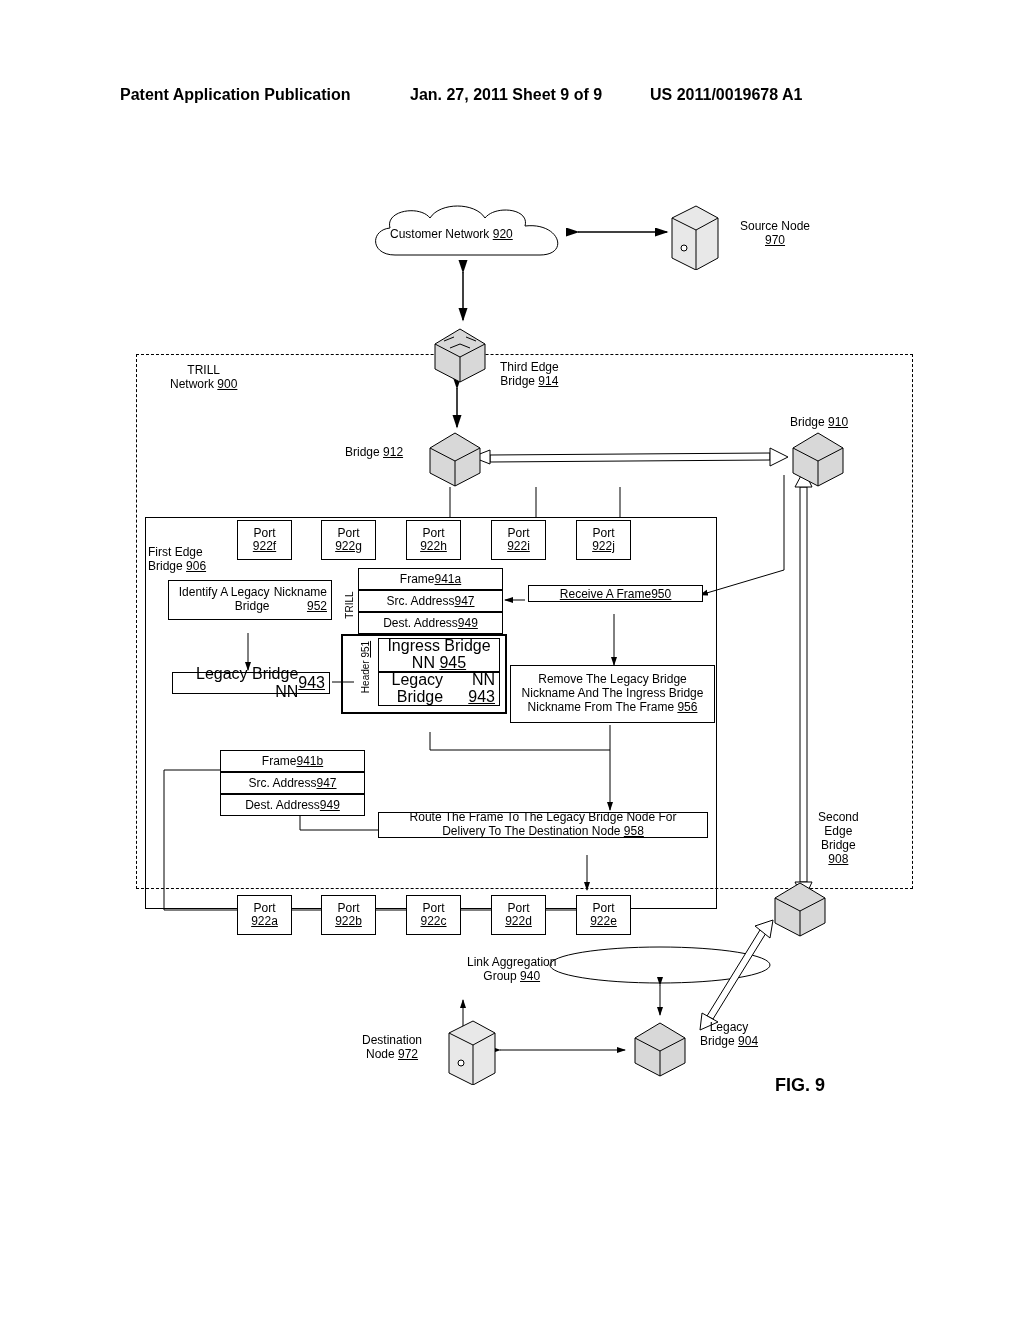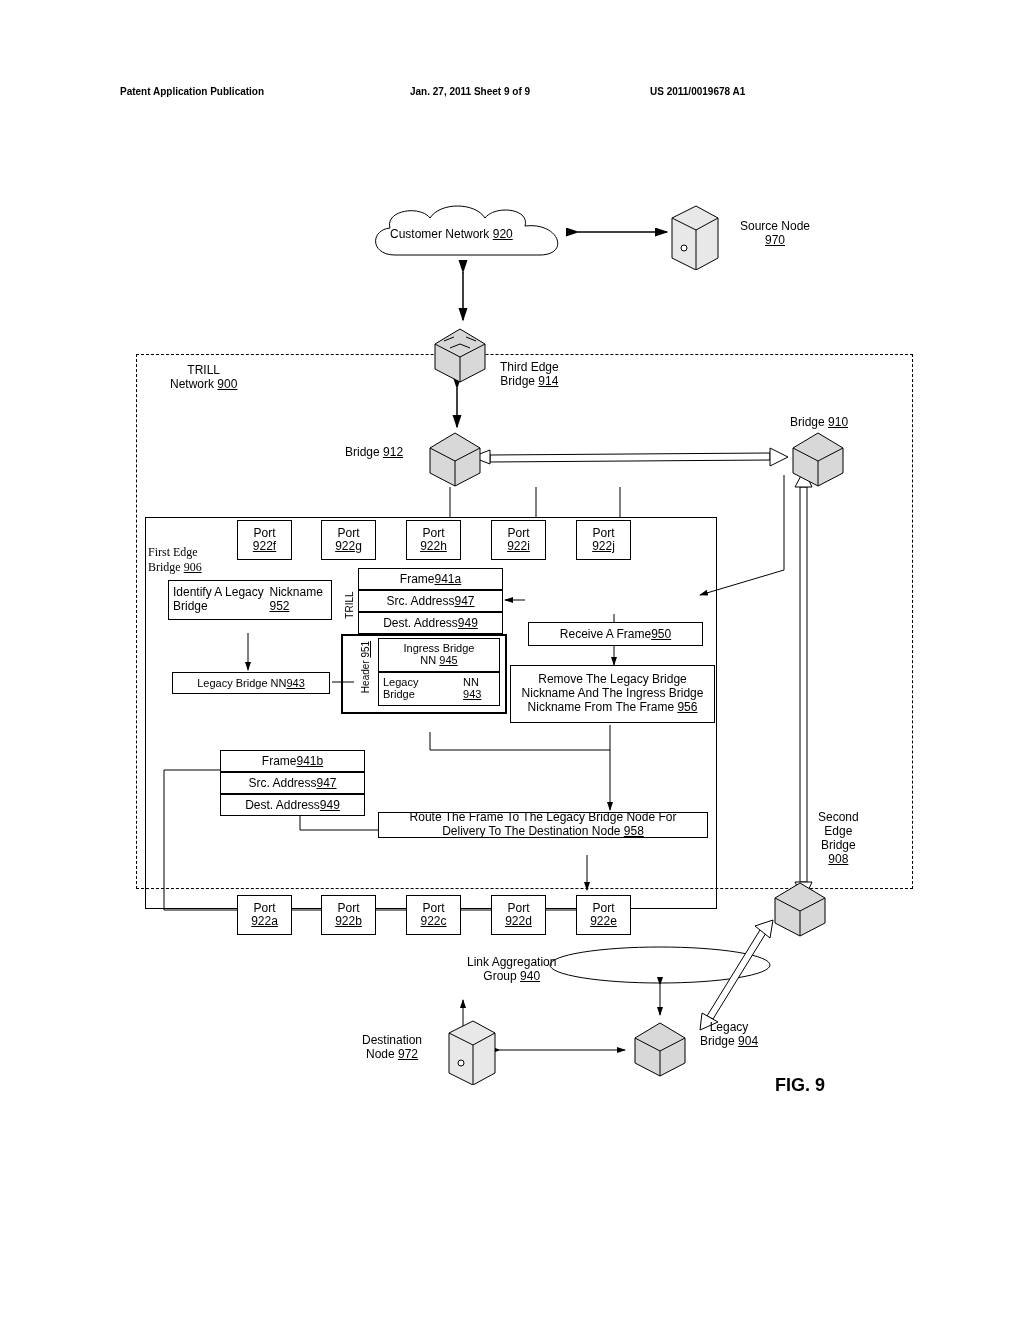--- a/index.html
+++ b/index.html
@@ -13,21 +13,21 @@
   .page {
     position: relative;
     width: 1024px;
     height: 1320px;
     background: #fff;
   }
   .hdr {
     position: absolute;
     top: 86px;
     font-weight: bold;
-    font-size: 10px;
+    font-size: 16px;
   }
   .hdr.left { left: 120px; }
   .hdr.mid  { left: 410px; }
   .hdr.right{ left: 650px; }
 
   
   .trill-box {
     position: absolute;
     left: 136px;
     top: 354px;
@@ -63,29 +63,29 @@
     width: 210px;
     height: 70px;
   }
   .cloud svg { width: 210px; height: 70px; }
 
   
   .box {
     position: absolute;
     border: 1px solid #000;
     background: #fff;
-    text-align: left;
+    text-align: right;
     display: flex;
     align-items: center;
     justify-content: center;
     font-size: 12px;
     box-sizing: border-box;
     padding: 2px 4px;
   }
-  .box.small { font-size: 11px; }
+  .box.small { font-size: 16px; }
 
   .portbox {
     width: 55px;
     height: 40px;
     flex-direction: column;
     line-height: 1.1;
   }
   .portbox .pnum { text-decoration: underline; }
 
   
@@ -236,21 +236,21 @@
     <svg viewBox="0 0 60 60">
         <polygon points="5,20 30,5 55,20 55,45 30,58 5,45" fill="#d8d8d8" stroke="#000"></polygon>
         <polyline points="5,20 30,33 55,20" fill="none" stroke="#000"></polyline>
         <line x1="30" y1="33" x2="30" y2="58" stroke="#000"></line>
       </svg>
   </div>
   <div class="abs textlabel" style="left:790px; top:415px;">
     <span>Bridge </span><span class="under">910</span>
   </div>
 
-  <div class="abs textlabel" style="left:148px; top:545px; text-align:left;font-family:Liberation Serif, serif;">
+  <div class="abs textlabel" style="left:148px; top:545px; text-align:left;">
     <div>First Edge</div>
     <div><span>Bridge </span><span class="under">906</span></div>
   </div>
 
   <div class="box portbox" style="left:237px; top:520px;">
       <span>Port</span>
       <span class="pnum">922f</span>
     </div>
   <div class="box portbox" style="left:321px; top:520px;">
       <span>Port</span>
@@ -299,21 +299,21 @@
     <div>Ingress Bridge</div>
     <div><span>NN </span><span class="under">945</span></div>
   </div>
   <div class="box small" style="left:378px; top:672px; width:122px; height:34px; flex-direction:row; line-height:1.05;gap:20px;">
     <div>Legacy Bridge</div>
     <div><span>NN </span><span class="under">943</span></div>
   </div>
   <div class="headerside" style="left:344px; top:640px; transform: rotate(-90deg); transform-origin: left top; width:70px;"><span>TRILL</span></div>
   <div class="headerside" style="left:360px; top:702px; transform: rotate(-90deg); transform-origin: left top; width:70px;"><span>Header </span><span class="under">951</span></div>
 
-  <div class="box" style="left:528px; top:622px; width:175px; height:24px;">
+  <div class="box" style="left:528px; top:585px; width:175px; height:17px;text-decoration:underline;">
       <span>Receive A Frame </span>
       <span class="under">950</span>
     </div>
 
   <div class="box" style="left:510px; top:665px; width:205px; height:58px; flex-direction:column; line-height:1.15;">
     <div>Remove The Legacy Bridge</div>
     <div>Nickname And The Ingress Bridge</div>
     <div><span>Nickname From The Frame </span><span class="under">956</span></div>
   </div>
 

